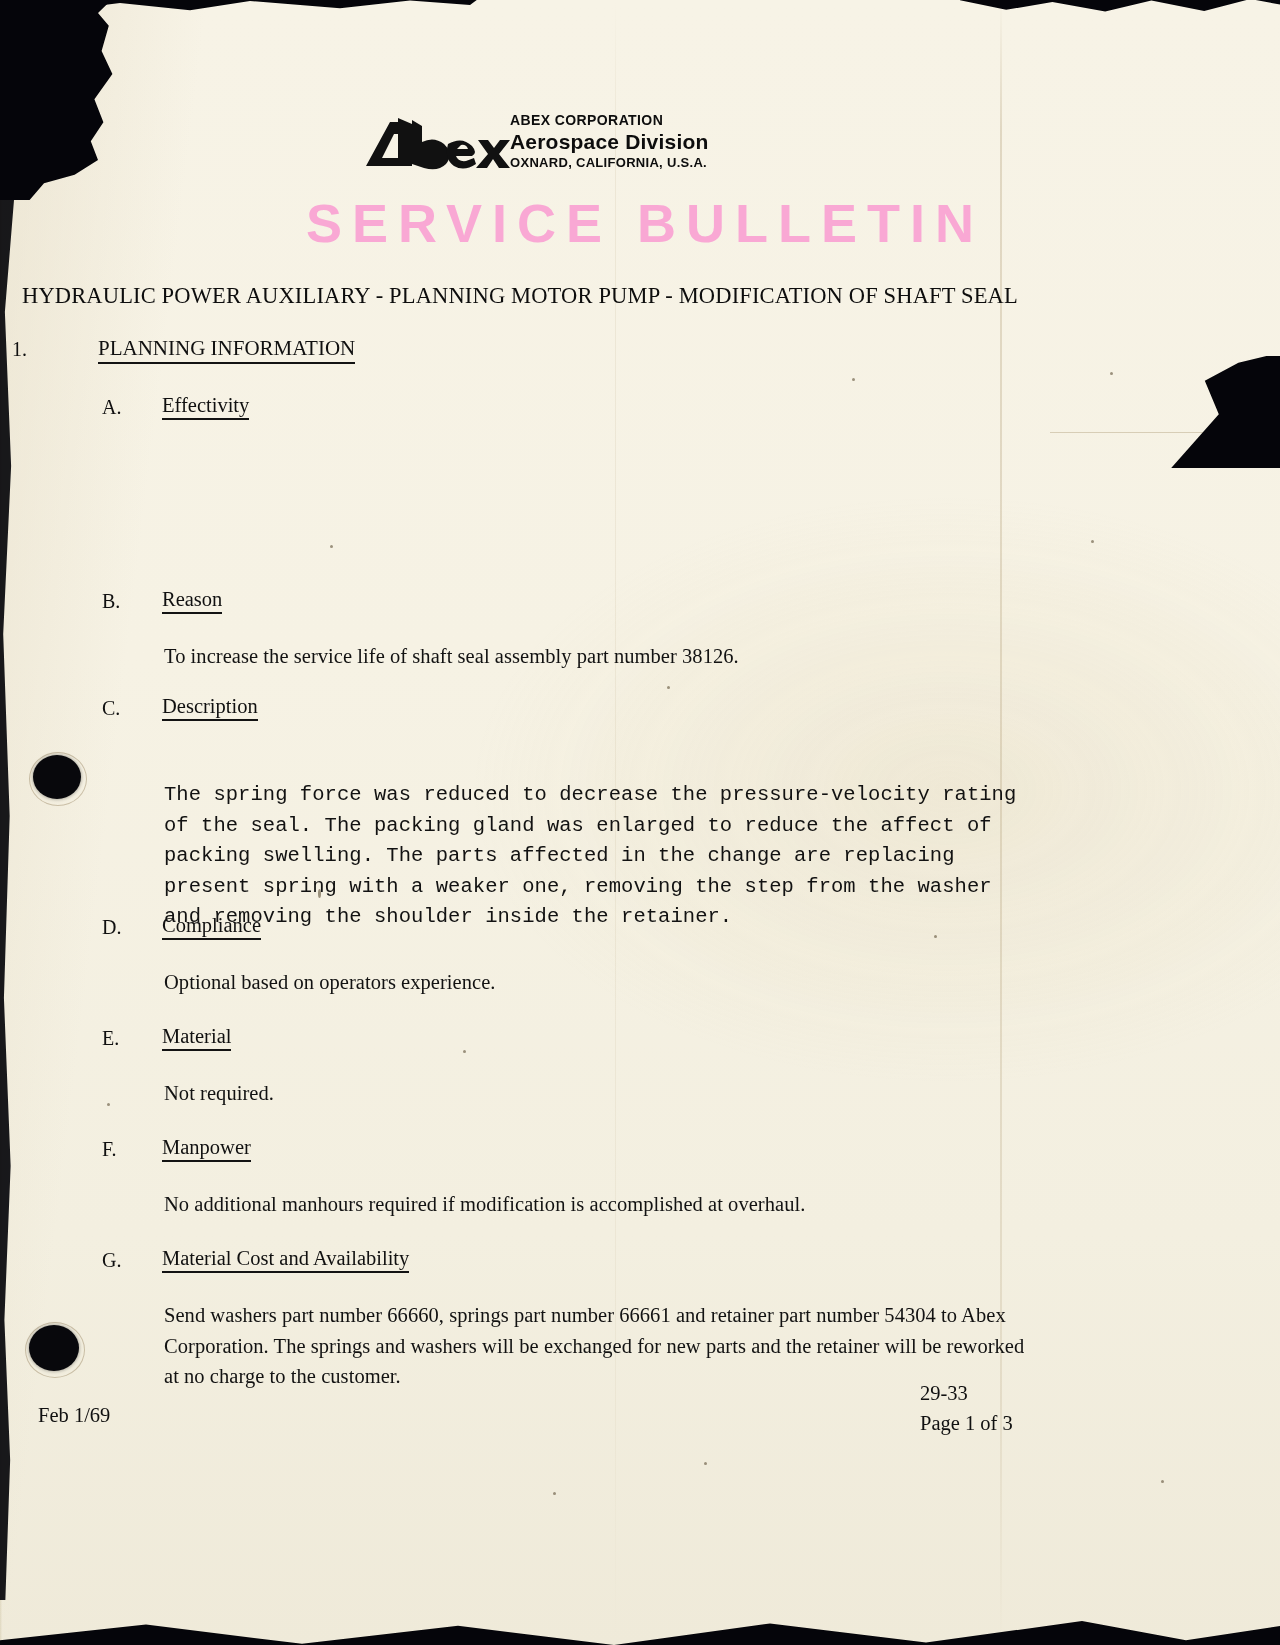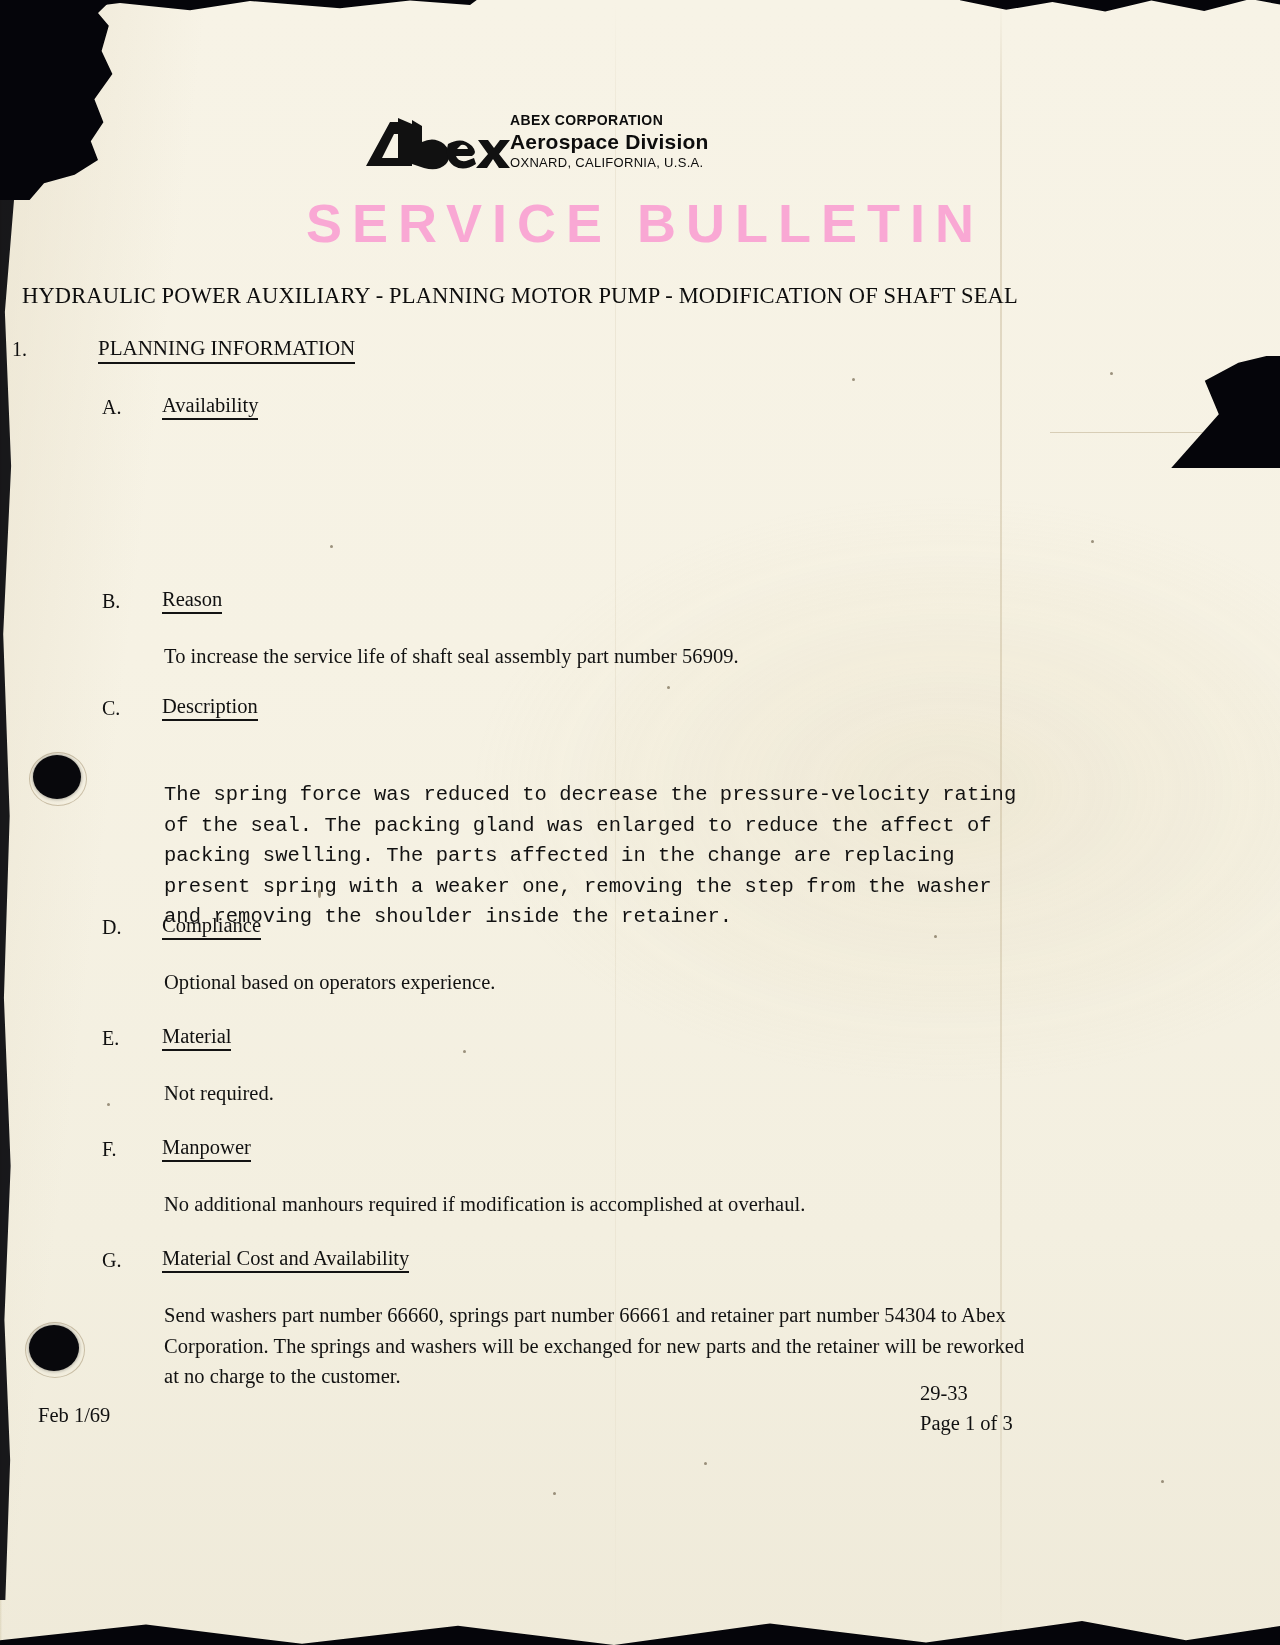--- a/index.html
+++ b/index.html
@@ -158,21 +158,21 @@
     letter-spacing: .4px;
   }
   .company-line-2 {
     font-size: 21px;
     font-weight: 700;
     letter-spacing: .2px;
     margin: 2px 0 1px;
   }
   .company-line-3 {
     font-size: 13px;
-    font-weight: 400;
+    font-weight: 700;
     letter-spacing: .3px;
   }
 
   .bulletin-title {
     position: absolute;
     left: 0; right: 0;
     top: 192px;
     text-align: center;
     font-family: "Liberation Sans", sans-serif;
     font-weight: 700;
@@ -321,25 +321,25 @@
     </div>
 
     <div class="bulletin-title">SERVICE BULLETIN</div>
 
     <div class="subject-line">HYDRAULIC POWER AUXILIARY - PLANNING MOTOR PUMP - MODIFICATION OF SHAFT SEAL</div>
 
     <div class="sec-num" style="top:338px;">1.</div>
     <div class="sec-title" style="top:336px;">PLANNING INFORMATION</div>
 
     <div class="item-letter" style="top:396px;">A.</div>
-    <div class="item-title" style="top:394px;">Availability</div>
+    <div class="item-title" style="top:394px;">Effectivity</div>
 
     <div class="item-letter" style="top:590px;">B.</div>
     <div class="item-title" style="top:588px;">Reason</div>
-    <div class="body-text" style="top:641px;">To increase the service life of shaft seal assembly part number 56909.</div>
+    <div class="body-text" style="top:641px;">To increase the service life of shaft seal assembly part number 38126.</div>
 
     <div class="item-letter" style="top:697px;">C.</div>
     <div class="item-title" style="top:695px;">Description</div>
     <div class="body-text" style="top:780px;font-family:Liberation Mono, monospace;">The spring force was reduced to decrease the pressure-velocity rating of the seal.  The packing gland was enlarged to reduce the affect of packing swelling. The parts affected in the change are replacing present spring with a weaker one, removing the step from the washer and removing the shoulder inside the retainer.</div>
 
     <div class="item-letter" style="top:916px;">D.</div>
     <div class="item-title" style="top:914px;">Compliance</div>
     <div class="body-text" style="top:967px;">Optional based on operators experience.</div>
 
     <div class="item-letter" style="top:1027px;">E.</div>

